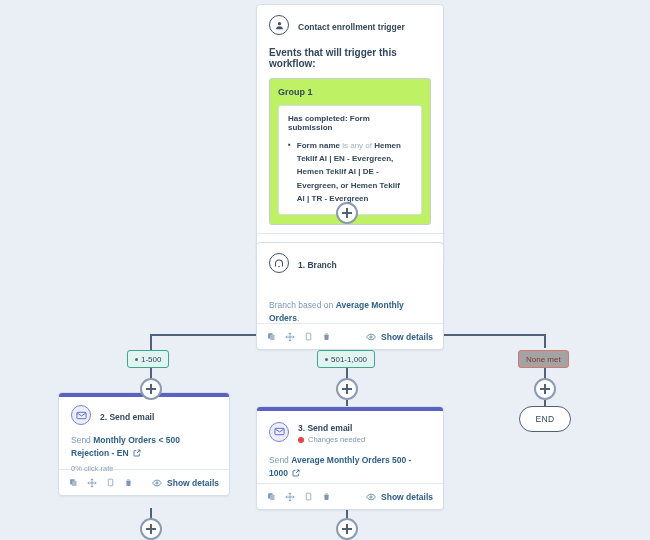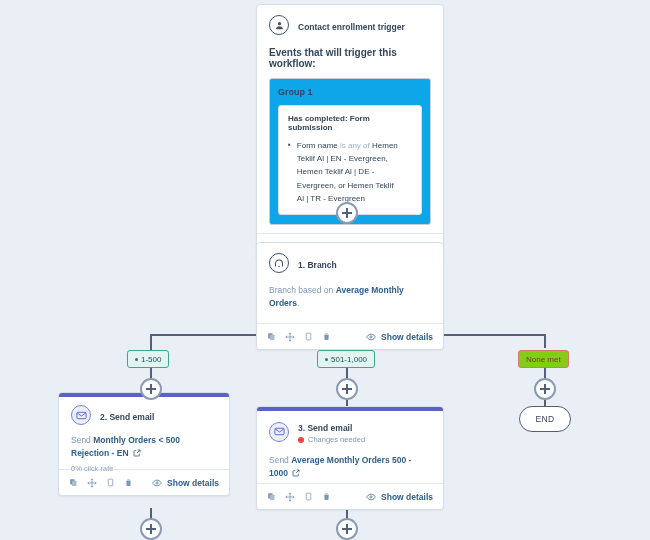--- a/index.html
+++ b/index.html
@@ -105,35 +105,35 @@
     display: flex; align-items: center; gap: 4px;
     font-size: 7.5px; color: #7c98b6;
     margin-top: 2px;
   }
   .dot-red { width: 6px; height: 6px; border-radius: 50%; background: #e8433f; flex:0 0 auto;}
 
   .desc {
     font-size: 8.5px;
     color: #7c98b6;
     line-height: 1.5;
-    margin-top: 11px;
+    margin-top: 26px;
   }
   .desc .strong { color: #2e5f8a; font-weight: bold; }
   .metric { font-size: 7.5px; color: #8fa6bb; margin-top: 4px; }
 
   
   .trigger-lead {
     font-size: 10px; font-weight: bold;
     color: #33475b; margin-top: 12px;
   }
   .group-box {
     margin-top: 9px;
     border: 1px solid #c4cfdb;
     border-radius: 3px;
-    background: #0ea5e9;
+    background: #bef264;
     padding: 8px 8px 9px 8px;
   }
   .group-title {
     font-size: 9px; font-weight: bold; color: #33475b;
   }
   .filter-box {
     margin-top: 8px;
     background: #ffffff;
     border: 1px solid #d6dfe8;
     border-radius: 3px;
@@ -141,42 +141,42 @@
   }
   .filter-head { font-size: 8px; font-weight: bold; color: #33475b; }
   .filter-item {
     display: flex; gap: 6px;
     margin-top: 7px;
     font-size: 8px;
     line-height: 1.65;
   }
   .bullet { color: #33475b; line-height: 1.4; }
   .filter-text { color: #a0b2c4; }
-  .filter-text b { color: #33475b; font-weight: normal; }
+  .filter-text b { color: #33475b; font-weight: bold; }
 
   
   .branch-label {
     position: absolute;
     display: flex; align-items: center; justify-content: flex-end;
     gap: 3px;
     border-radius: 3px;
     font-size: 8px;
     height: 18px;
     padding: 0 7px;
     white-space: nowrap;
     z-index: 6;
     cursor: pointer;
   }
   .branch-label.teal {
     background: #e2f4f0;
     border: 1px solid #3aa78f;
     color: #2b4a5e;
   }
   .branch-label.red {
-    background: #84cc16;
+    background: #a3a3a3;
     border: 1px solid #d9766e;
     color: #7a3a34;
   }
   .lbl-dot {
     width: 3px; height: 3px; border-radius: 50%;
     background: #51617a; flex: 0 0 auto;
   }
 
   
   .end-pill {

